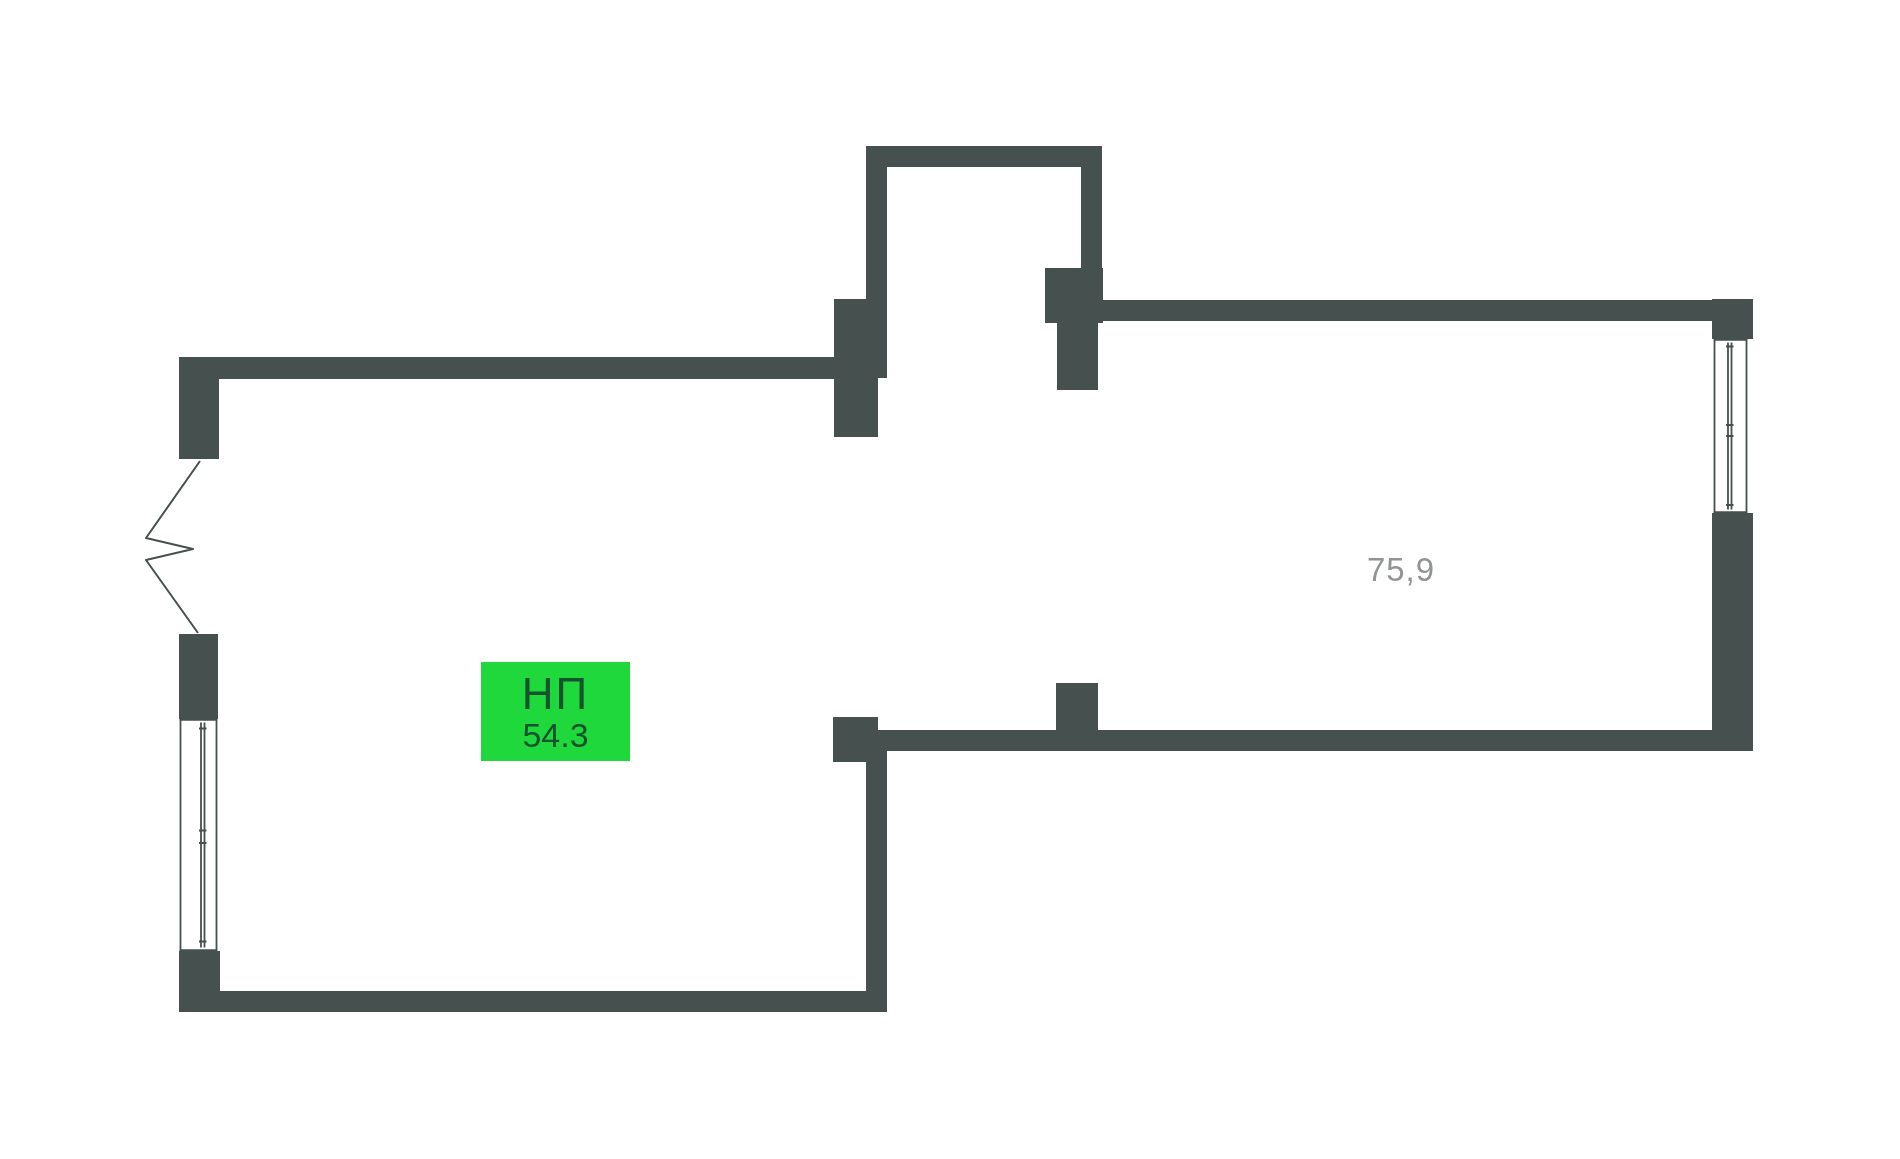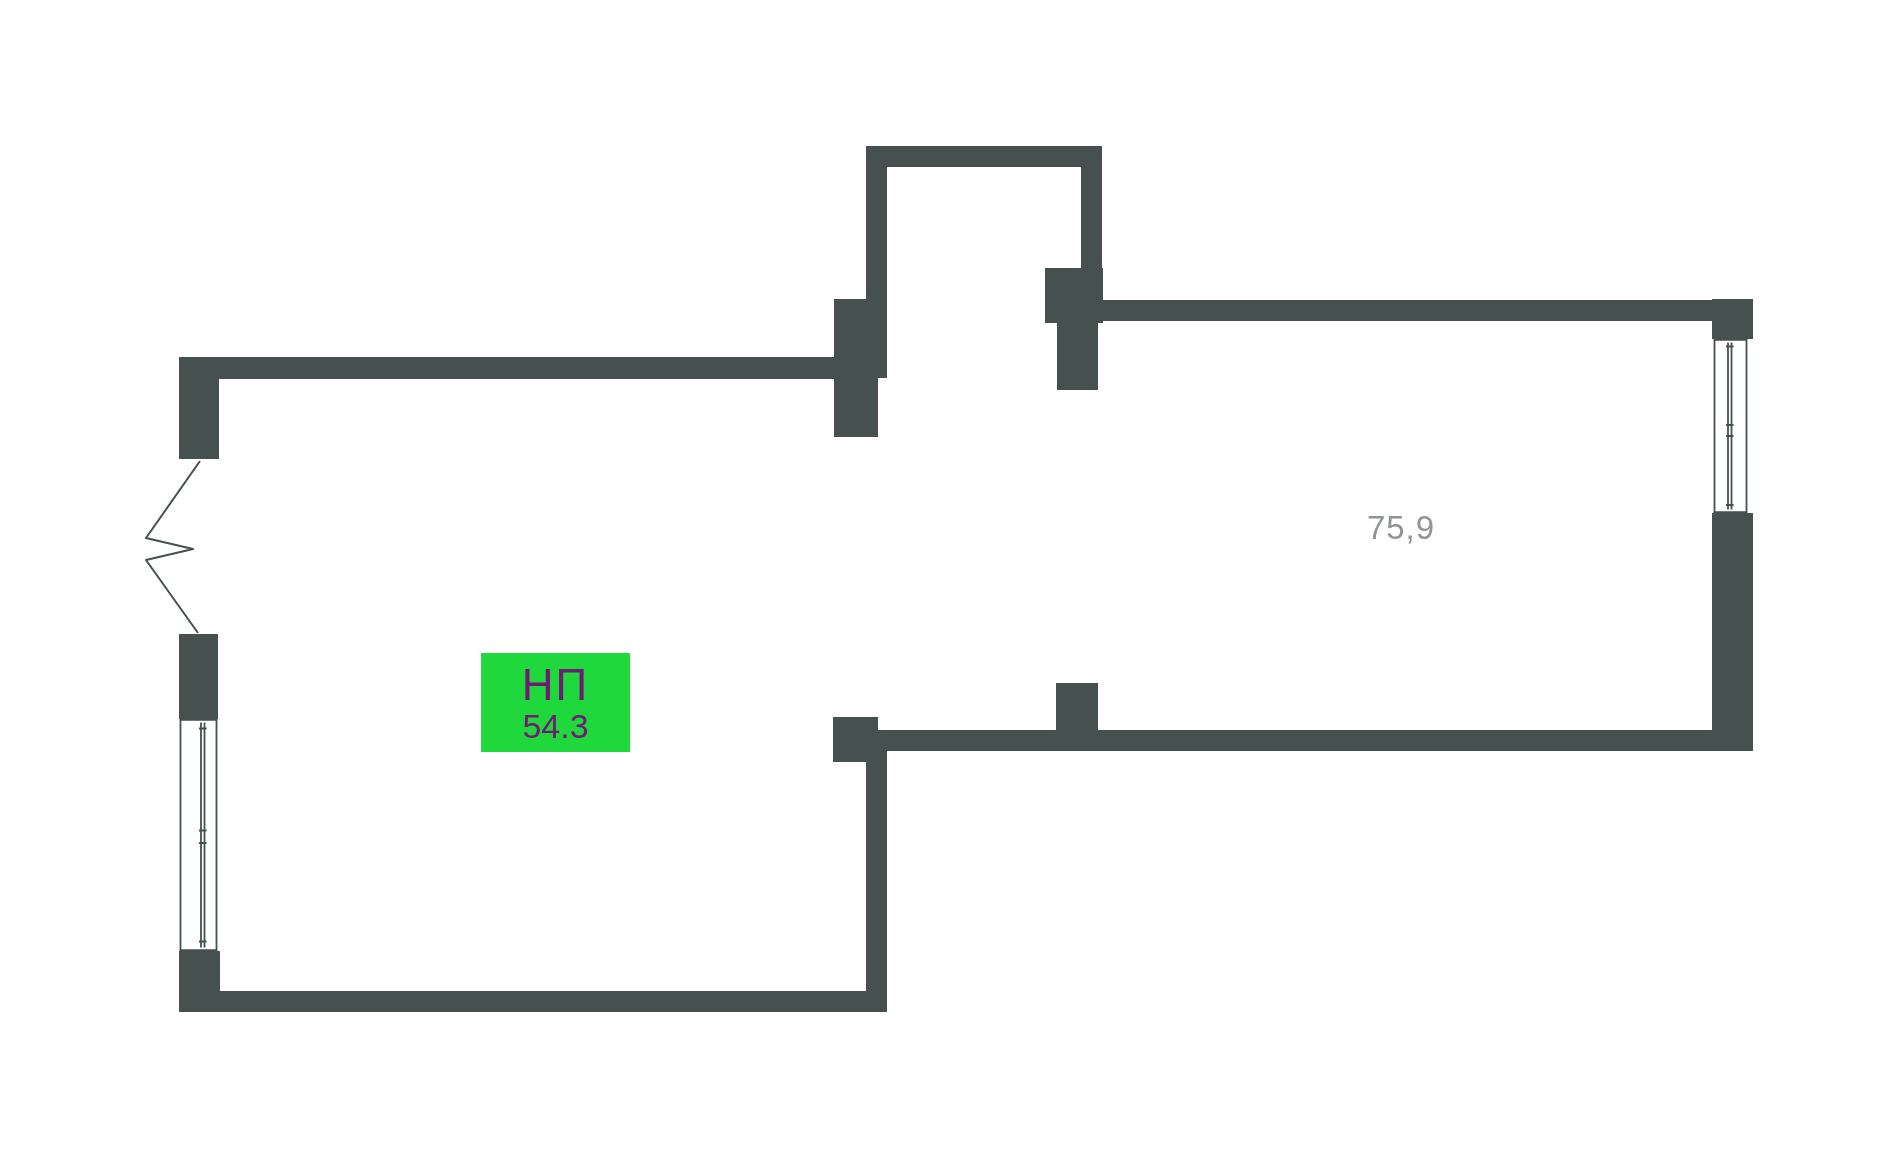--- a/index.html
+++ b/index.html
@@ -31,21 +31,21 @@
     font-weight: 400;
   }
   .unit-area {
     font-size: 34px;
     line-height: 1.0;
     margin-top: 2px;
     font-weight: 400;
   }
   .room-area-label {
     position: absolute;
-    left: 1341px; top: 509px;
+    left: 1341px; top: 551px;
     width: 120px;
     text-align: center;
     font-size: 33px;
     letter-spacing: 1px;
     font-weight: 400;
   }
 </style>
 </head>
 <body style="background-color: rgb(255, 255, 255);">
 
@@ -96,20 +96,20 @@
         M1713.5 512.1 H1747.5
         M1726 346.5 H1733.5
         M1726 425 H1733.5
         M1726 436 H1733.5
         M1726 505 H1733.5"></path>
     </g>
 
     <polyline points="200,461 146,538 193,549 146,560 198,633" fill="none" stroke-width="2" stroke-linejoin="round" stroke="#46504f"></polyline>
   </svg>
 
-  <div class="unit-badge" style="background-color: rgb(31, 216, 60); color: #701a75;">
+  <div class="unit-badge" style="background-color: rgb(31, 216, 60); color: #14532d; margin-top: 9px;">
     <div class="unit-type">НП</div>
     <div class="unit-area">54.3</div>
   </div>
 
   <div class="room-area-label" style="color: rgb(144, 148, 147);">75,9</div>
 
 </div>
 
 </body></html>

